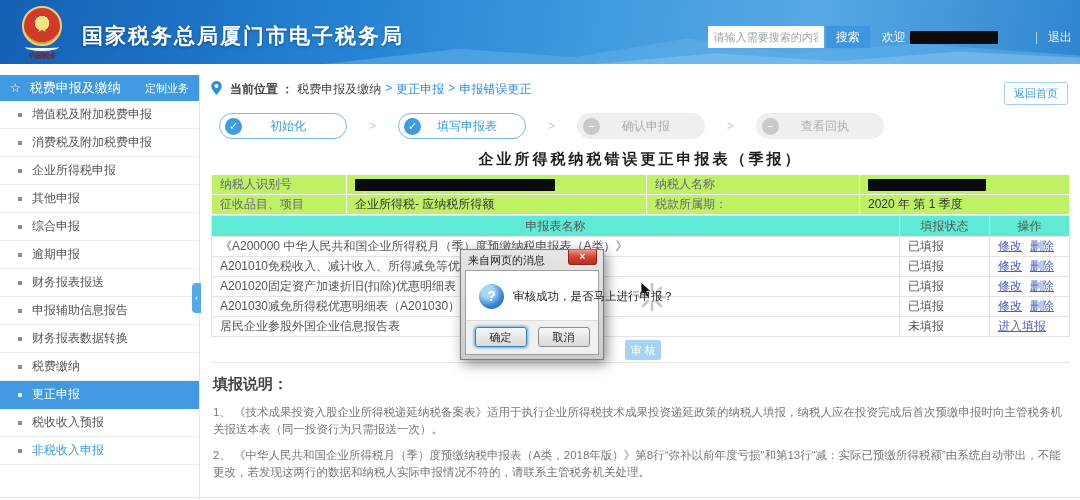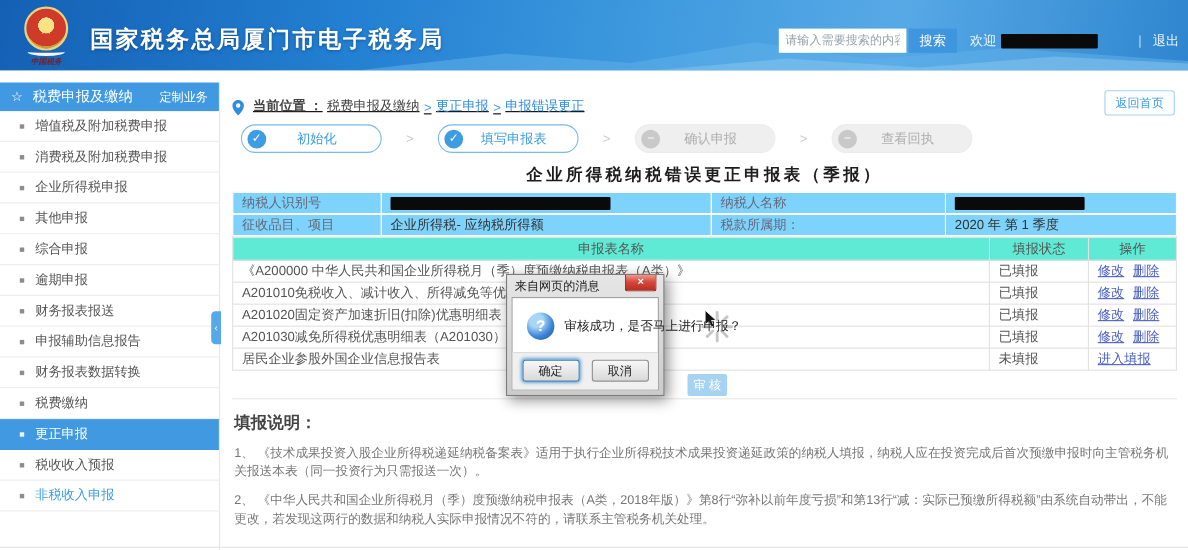--- a/index.html
+++ b/index.html
@@ -52,21 +52,21 @@
   .sb-item.active { background:#419ae1; color:#fff; border-bottom-color:#419ae1; }
   .sb-item.active::before { background:#eaf4fd; }
   .sb-item.linkish { color:#3d9ce2; }
   .collapse-tab { position:absolute; right:-2px; top:208px; width:9px; height:30px;
     background:#55a9e8; border-radius:4px 0 0 4px; color:#fff; font-size:9px; line-height:30px;
     text-align:center; cursor:pointer; }
 
   
   .main { position:absolute; left:201px; top:75px; right:0; bottom:0; background:#fff;
     padding:6px 10px 0; }
-  .crumb-row { position:relative; height:24px; display:flex; align-items:flex-end; font-size:12px;text-decoration:underline; }
+  .crumb-row { position:relative; height:24px; display:flex; align-items:flex-start; font-size:12px; }
   .pin { width:11px; height:14px; margin-right:8px; }
   .crumb-label { color:#444; font-weight:bold; }
   .crumb-root { color:#444; margin-left:4px; }
   .crumb-sep { color:#3d9ce2; margin:0 4px; }
   .crumb-link { color:#2f8de0; text-decoration:none; cursor:pointer; }
   .btn-home { position:absolute; right:2px; top:1px; border:1px solid #a6d0f2; color:#3d9ce2;
     background:#fdfeff; font-size:11px; padding:3px 9px; border-radius:3px; cursor:pointer;margin-left:28px; }
 
   .steps { display:flex; align-items:center; margin-top:6px; padding:2px 8px; height:30px; }
   .step { display:flex; align-items:center; width:128px; height:26px; border-radius:14px;
@@ -80,21 +80,21 @@
   .step.pending { background:#efefef; border:1px solid #ececec; }
   .step.pending .dot { background:#c9c9c9; }
   .step.pending .lbl { color:#aeaeae; }
   .step-sep { color:#c9c9c9; font-size:12px; margin:0 22px; }
 
   .form-title { font-family:"Liberation Serif","DejaVu Serif",serif; font-size:15px;
     font-weight:bold; letter-spacing:3px; color:#1d1d1d; text-align:center; margin:9px 0 5px; }
 
   table { border-collapse:collapse; width:100%; table-layout:fixed; }
   .info-table { border:1px solid #d2e4f3; }
-  .info-table td { background:#7dd3fc; border:1px solid #f8fbfe; height:20px; font-size:12px;
+  .info-table td { background:#bef264; border:1px solid #f8fbfe; height:20px; font-size:12px;
     padding:0 8px; color:#333; overflow:hidden; white-space:nowrap; }
   .info-table td.lab { color:#667; }
   .redact-id { width:200px; height:12px; }
   .redact-name { width:118px; height:12px; }
 
   .report-table { margin-top:0; border:1px solid #e2e2e2; }
   .report-table th { border:1px solid #e2e2e2; height:21px; font-size:12px; font-weight:normal;
     color:#555; background:#5eead4; }
   .report-table td { border:1px solid #e2e2e2; height:20px; font-size:12px; color:#555;
     padding:0 8px; overflow:hidden; white-space:nowrap; }

